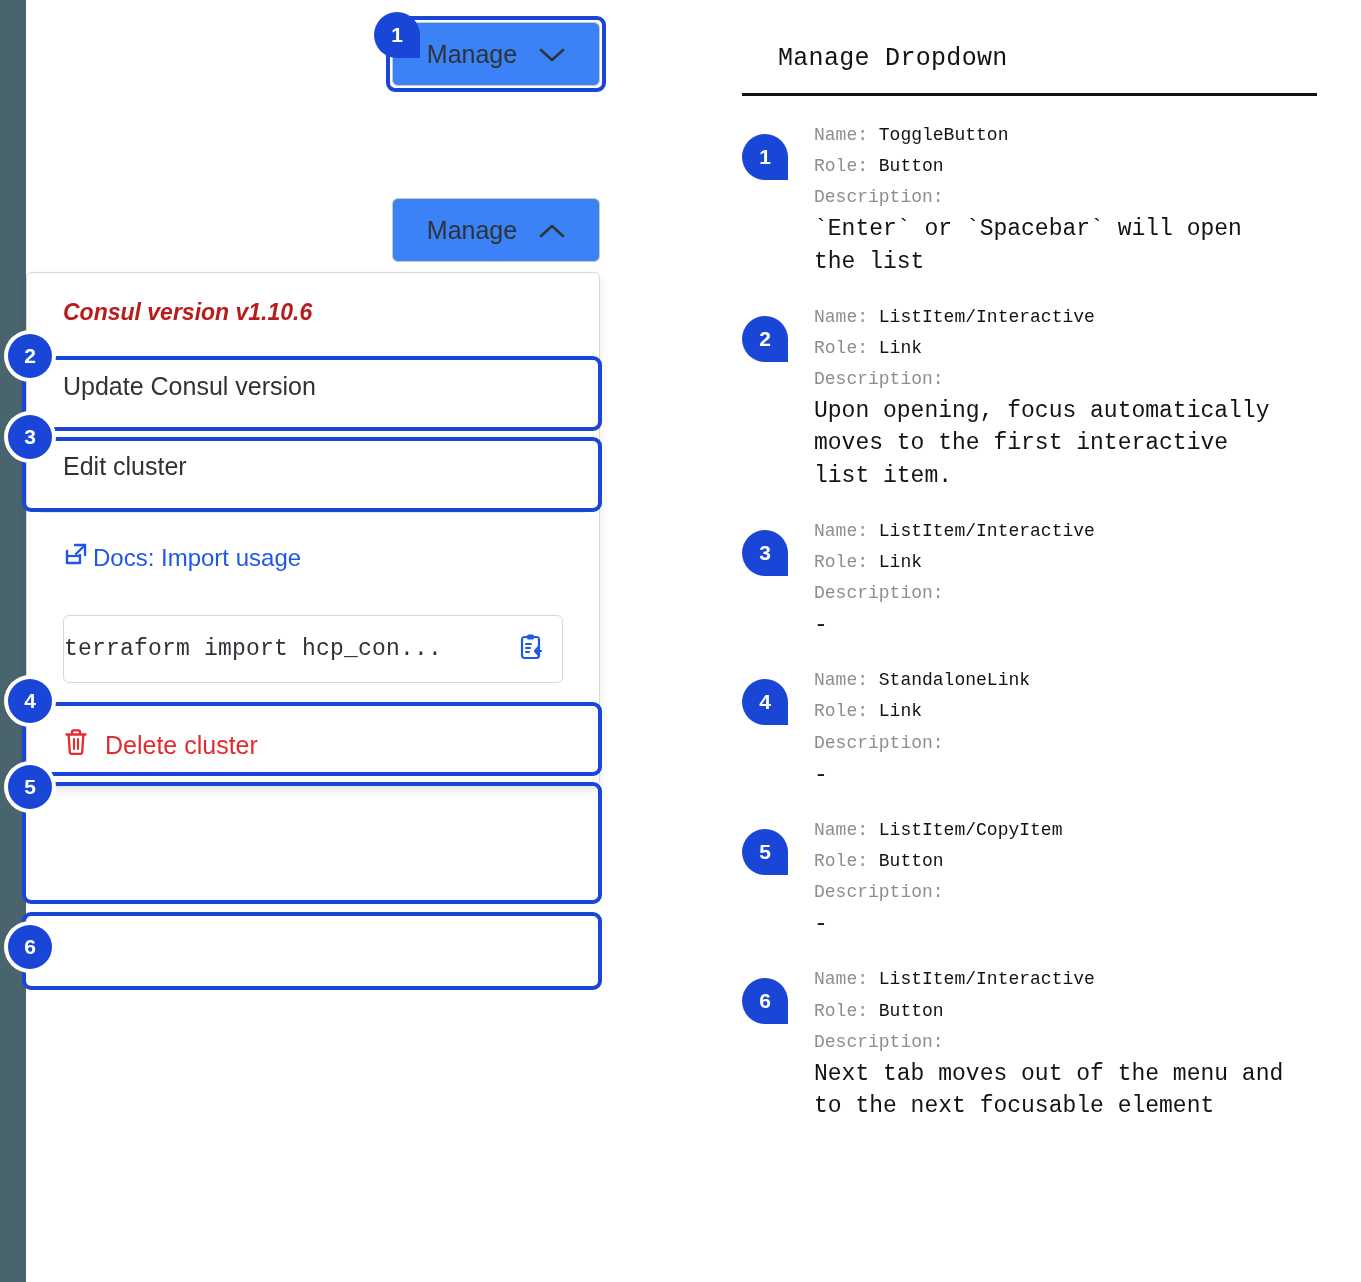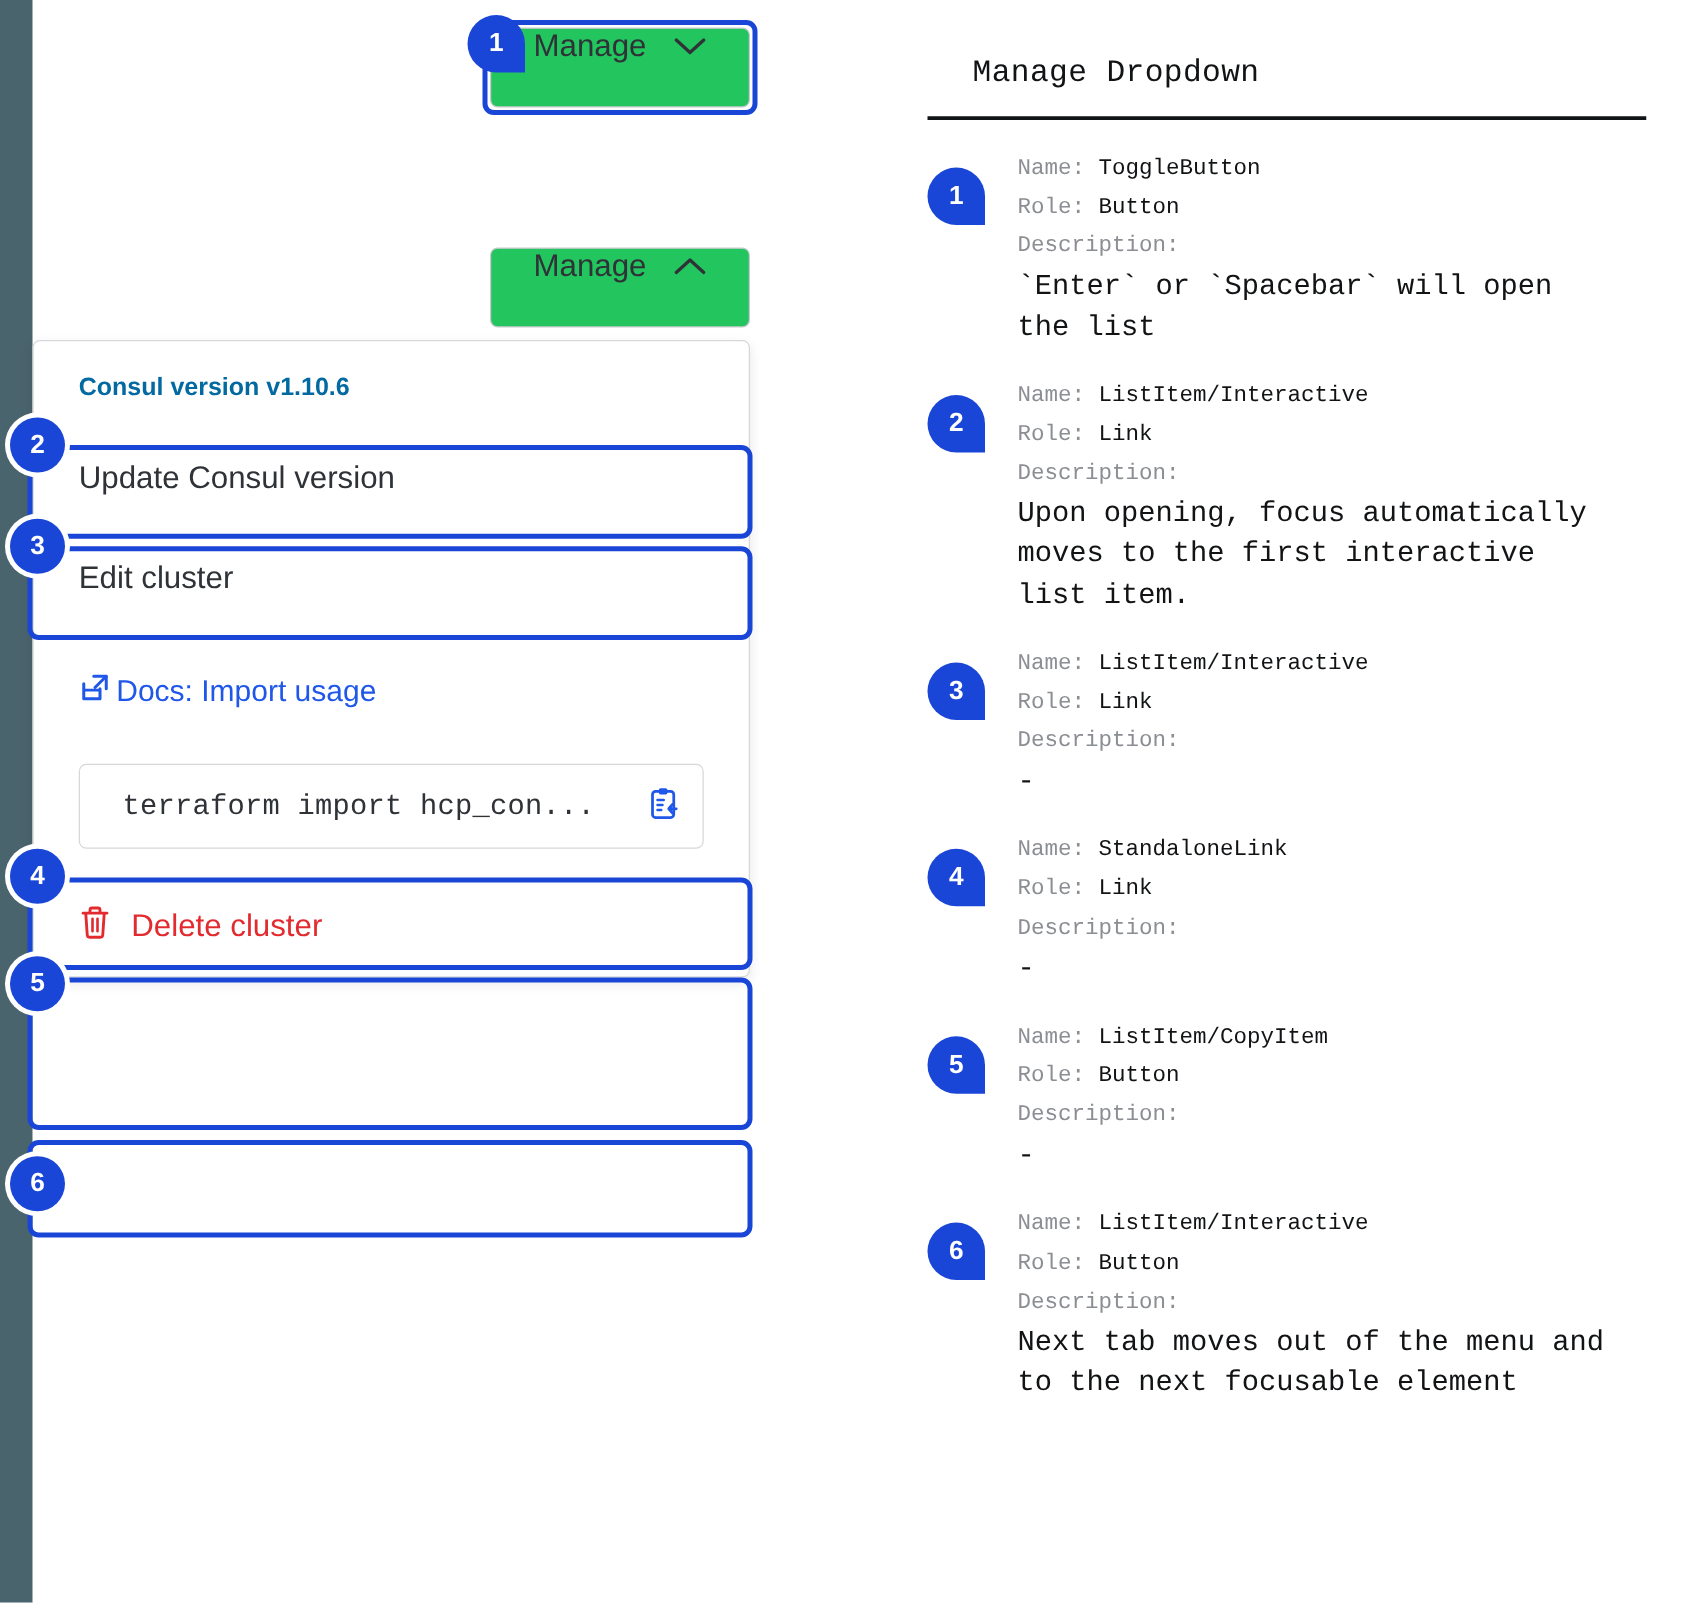--- a/index.html
+++ b/index.html
@@ -20,25 +20,25 @@
     width: 26px; height: 1282px;
     background: #4a646e;
   }
 
   
   .demo { position: absolute; left: 0; top: 0; width: 700px; height: 1282px; }
 
   .manage-btn {
     position: absolute;
     width: 208px; height: 64px;
-    background: #22c55e;
+    background: #3b82f6;
     border: 1px solid #c7c9cc;
     border-radius: 6px;
     display: flex;
-    align-items: flex-start;
+    align-items: center;
     justify-content: center;
     gap: 22px;
     font-size: 25px;
     color: #2f3237;
   }
   .manage-btn .chev { display: block; }
   #btn-closed { left: 392px; top: 22px; }
   #btn-open   { left: 392px; top: 198px; }
 
   
@@ -54,22 +54,23 @@
   .panel {
     position: absolute;
     left: 26px; top: 272px;
     width: 574px;
     background: #ffffff;
     border: 1px solid #d6d8da;
     border-radius: 6px;
     box-shadow: 0 4px 10px rgba(0,0,0,0.10);
   }
   .panel-head {
-    font-size: 20px; font-weight: bold; color: #0369a1;
+    font-size: 23px; font-weight: bold; color: #b91c1c;
     padding: 26px 0 20px 36px;
+    font-style: italic;
   }
   .panel-row {
     font-size: 25px; color: #2f3237;
     padding: 22px 0 22px 36px;
     height: 80px;
     display: flex; align-items: center;
   }
   .divider { height: 1px; background: #e3e5e7; margin: 6px 14px; }
 
   .section-title {
@@ -82,21 +83,21 @@
   }
   .docs-row {
     display: flex; align-items: center; gap: 4px;
     padding: 22px 0 22px 36px; height: 78px;
     font-size: 24px; color: #1f57e8; font-weight: 500;
   }
   .code-wrap { padding: 18px 36px 22px 36px; }
   .code-box {
     display: flex; align-items: center; justify-content: space-between;
     border: 1px solid #d6d8da; border-radius: 6px;
-    height: 68px; padding: 0 16px 0 34px;
+    height: 68px; padding: 0 16px 0 0;
     background: #ffffff;
   }
   .code-box .code-text {
     font-family: "Liberation Mono", "DejaVu Sans Mono", monospace;
     font-size: 23px; color: #2f3237; letter-spacing: .2px;
   }
   .delete-row {
     display: flex; align-items: center; gap: 16px;
     padding: 22px 0 22px 36px; height: 80px;
     font-size: 25px; color: #e32b2f; font-weight: 500;

